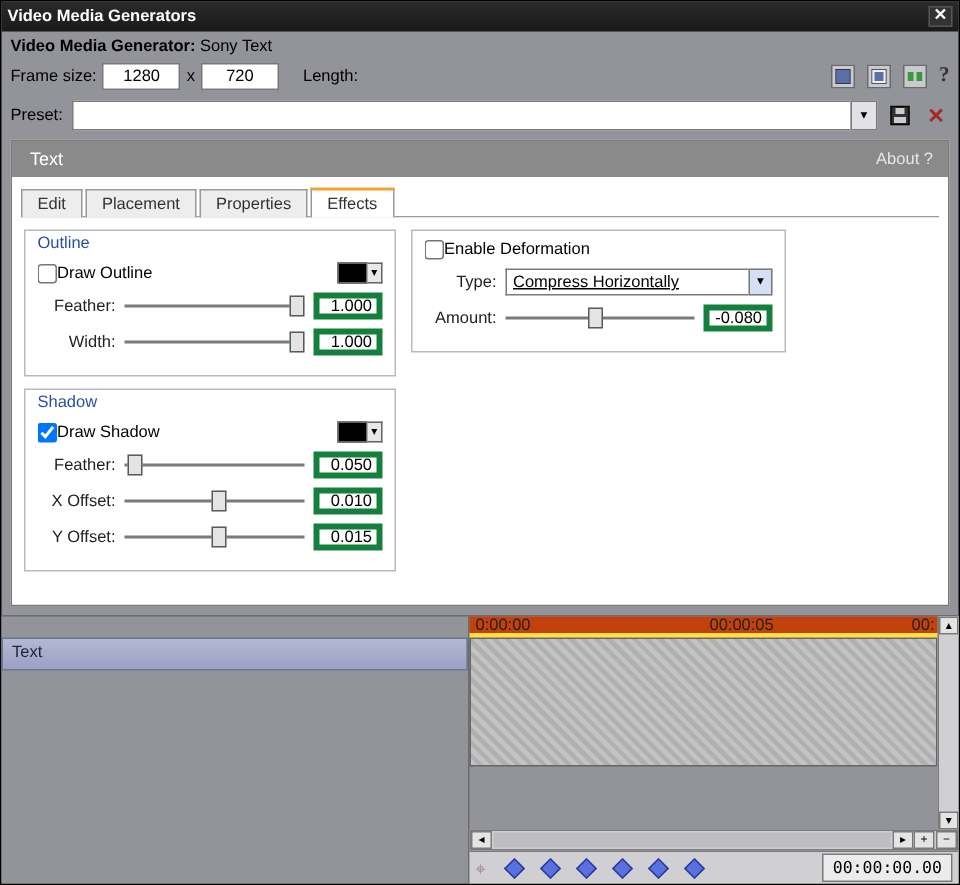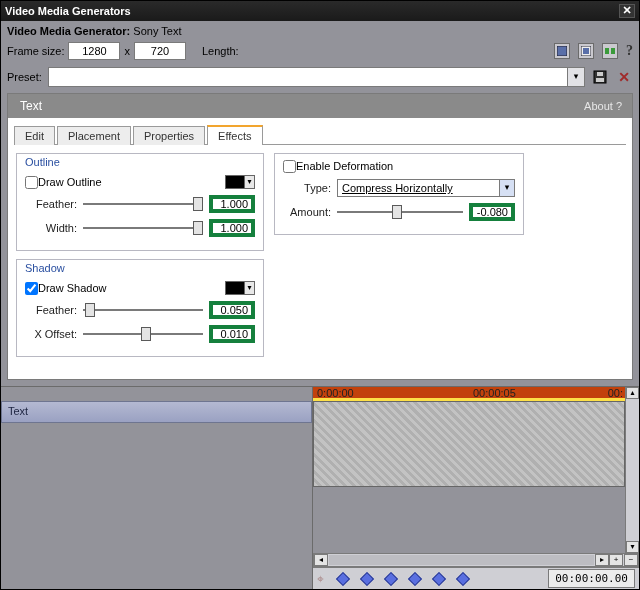--- a/index.html
+++ b/index.html
@@ -192,20 +192,28 @@
               <input class="num" value="0.050" style="">
             </div>
             <div class="slider-row">
               <span class="lbl">X Offset:</span>
               <div class="slider">
                   <div class="track"></div>
                   <div class="thumb" style="left:48%"></div>
                 </div>
               <input class="num" value="0.010" style="">
             </div>
+            <div class="slider-row">
+              <span class="lbl">Y Offset:</span>
+              <div class="slider">
+                  <div class="track"></div>
+                  <div class="thumb" style="left:48%"></div>
+                </div>
+              <input class="num" value="0.015" style="">
+            </div>
           </div>
         </div>
 
         <div class="right-col">
           <div class="group">
             <div class="checkrow">
               <input type="checkbox" style="">
               <span>Enable Deformation</span>
             </div>
             <div class="slider-row">

